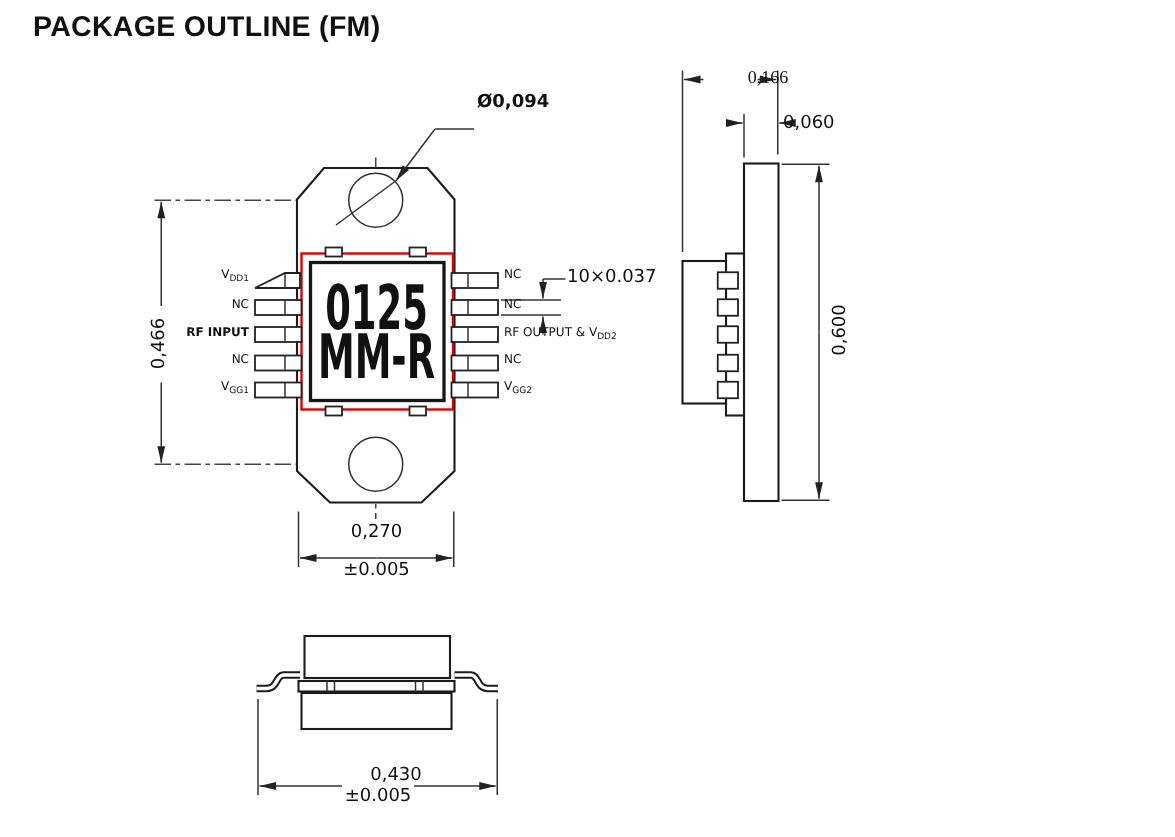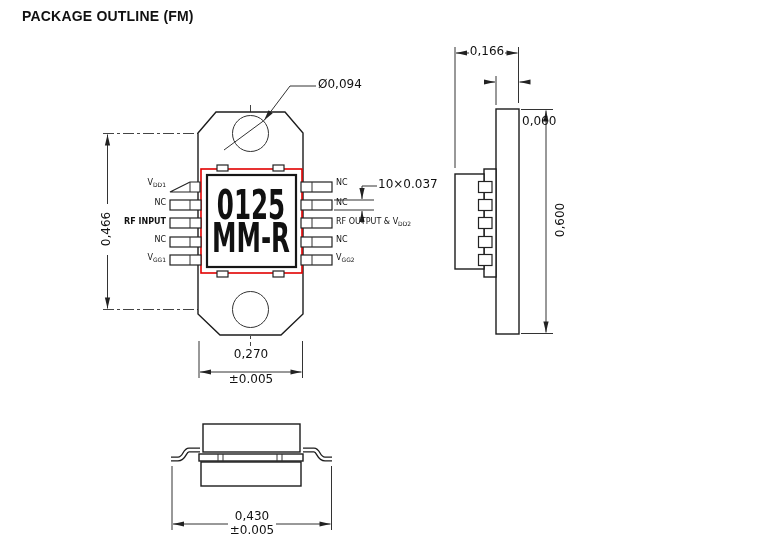--- a/index.html
+++ b/index.html
@@ -1,20 +1,20 @@
 <!DOCTYPE html>
 <html><head>
 <meta charset="utf-8">
 <style>
   html,body{margin:0;padding:0;background:#ffffff;}
   #canvas{position:relative;width:783px;height:558px;background:#fff;overflow:hidden;
           font-family:"DejaVu Sans","Liberation Sans",sans-serif;color:#111;}
   svg{position:absolute;left:0;top:0;}
   .txt{position:absolute;white-space:nowrap;}
-  .title{font-family:"Liberation Sans",sans-serif;font-weight:bold;font-size:14px;letter-spacing:.2px;}
+  .title{font-family:"Liberation Sans",sans-serif;font-weight:bold;font-size:19px;letter-spacing:.2px;}
   .dim{font-size:12px;line-height:13px;}
   .dim.ctr{transform:translateX(-50%);}
   .rot{transform:translate(-50%,-50%) rotate(-90deg);transform-origin:center;}
   .pinlab{font-size:8px;line-height:10px;height:10px;}
   .pinlab .sub{font-size:6px;vertical-align:-2px;}
   .pl-left{width:110px;text-align:right;}
   .pl-right{text-align:left;}
   .marking{position:absolute;font-family:"DejaVu Sans",sans-serif;font-weight:bold;font-size:41px;
            line-height:32px;transform:translateX(-50%) scaleX(.6);transform-origin:center;letter-spacing:0px;}
   .outline{fill:#fff;stroke:#1c1c1c;stroke-width:1.4;}
@@ -151,31 +151,31 @@
       <line class="thin" x1="228" y1="524" x2="173" y2="524" marker-end="url(#arw)"></line>
       <line class="thin" x1="276" y1="524" x2="330.5" y2="524" marker-end="url(#arw)"></line>
     </g>
   </svg>
 
   <div class="txt title" style="left:22px;top:8px;">PACKAGE OUTLINE (FM)</div>
 
   <div class="marking" style="left:251px;top:189px;">0125</div>
   <div class="marking" style="left:251px;top:222px;">MM-R</div>
 
-  <div class="txt dim" style="left:318px;top:78px;">Ø0,094</div>
+  <div class="txt dim" style="left:318px;top:61px;font-weight:bold;">Ø0,094</div>
   <div class="txt dim rot" style="left:106px;top:229px;">0,466</div>
   <div class="txt dim" style="left:378px;top:178px;">10×0.037</div>
   <div class="txt dim ctr" style="left:251px;top:348px;">0,270</div>
   <div class="txt dim ctr" style="left:251px;top:373px;">±0.005</div>
 
-  <div class="txt dim ctr" style="left:487px;top:45px;">0,166</div>
-  <div class="txt dim" style="left:522px;top:75px;margin-top:40px;">0,060</div>
+  <div class="txt dim ctr" style="left:512px;top:45px;font-family:Liberation Serif, serif;">0,166</div>
+  <div class="txt dim" style="left:522px;top:75px;">0,060</div>
   <div class="txt dim rot" style="left:560px;top:220px;">0,600</div>
 
-  <div class="txt dim ctr" style="left:252px;top:510px;">0,430</div>
+  <div class="txt dim ctr" style="left:264px;top:510px;">0,430</div>
   <div class="txt dim ctr" style="left:252px;top:524px;">±0.005</div>
 
   <div class="txt pinlab pl-left" style="left:56px;top:178px;">
     <span>V</span><span class="sub">DD1</span>
   </div>
   <div class="txt pinlab pl-left" style="left:56px;top:198px;">
     <span>NC</span><span class="sub"></span>
   </div>
   <div class="txt pinlab pl-left" style="left:56px;top:217px;font-weight:bold;">
     <span>RF INPUT</span><span class="sub"></span>

